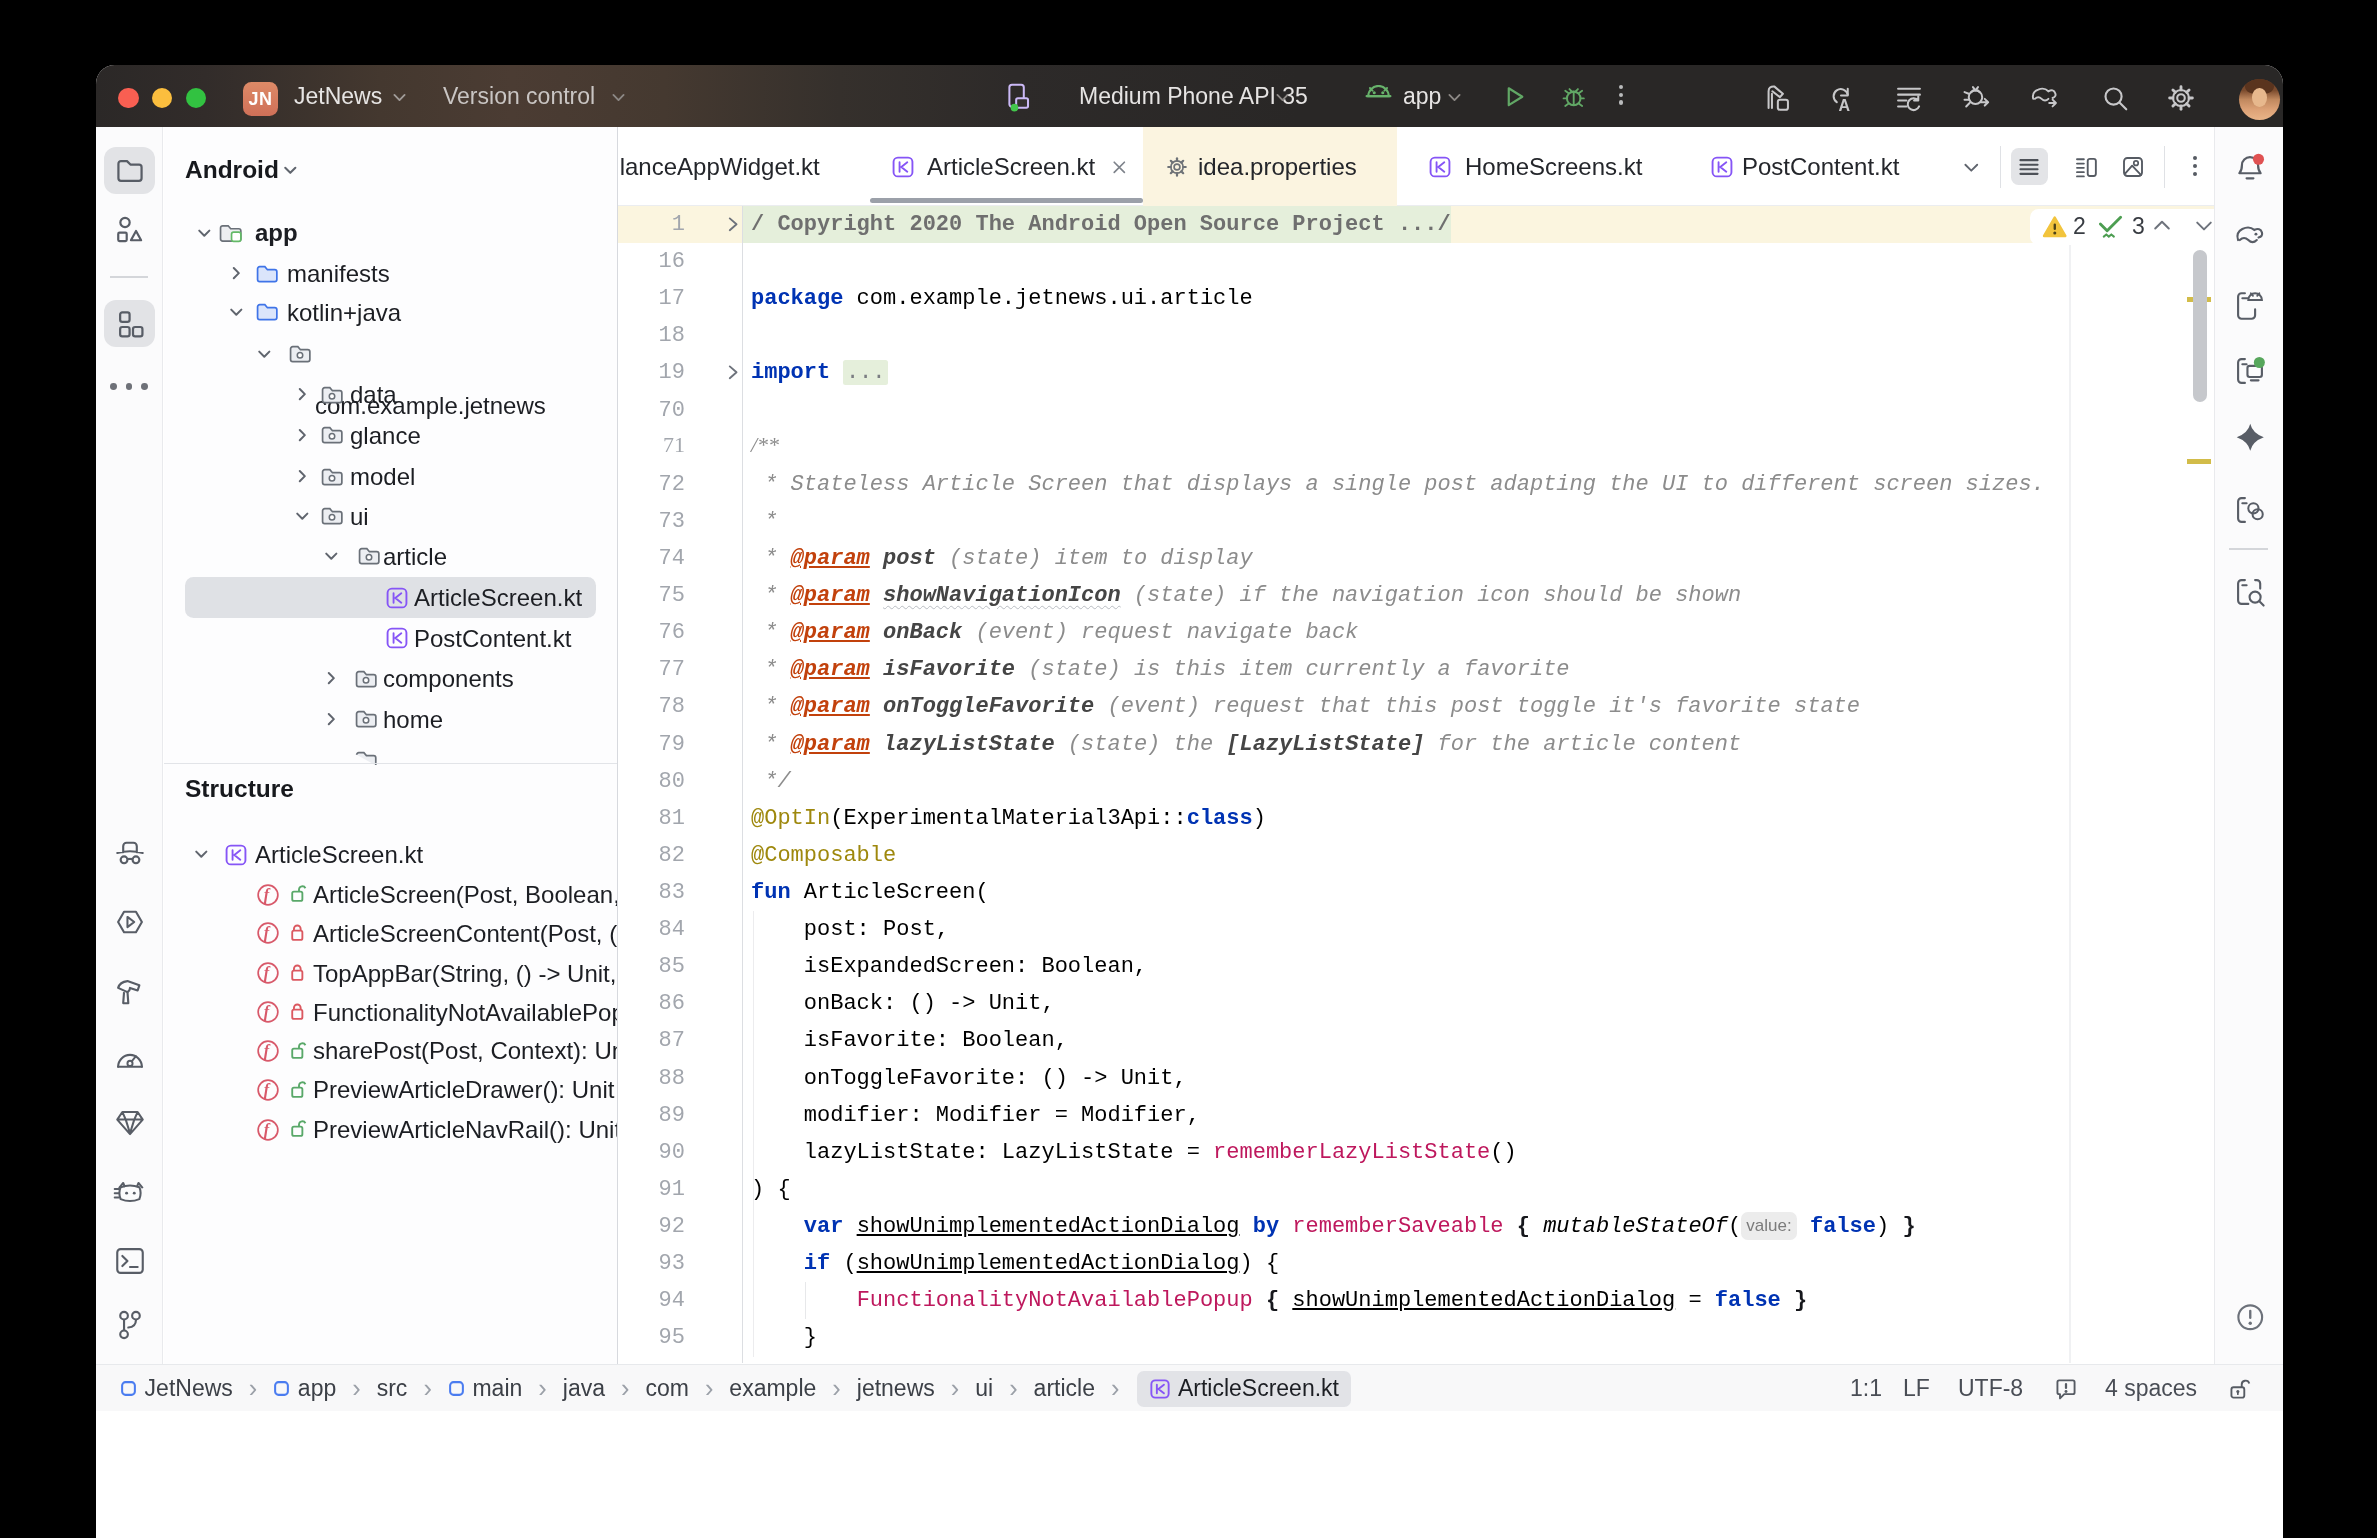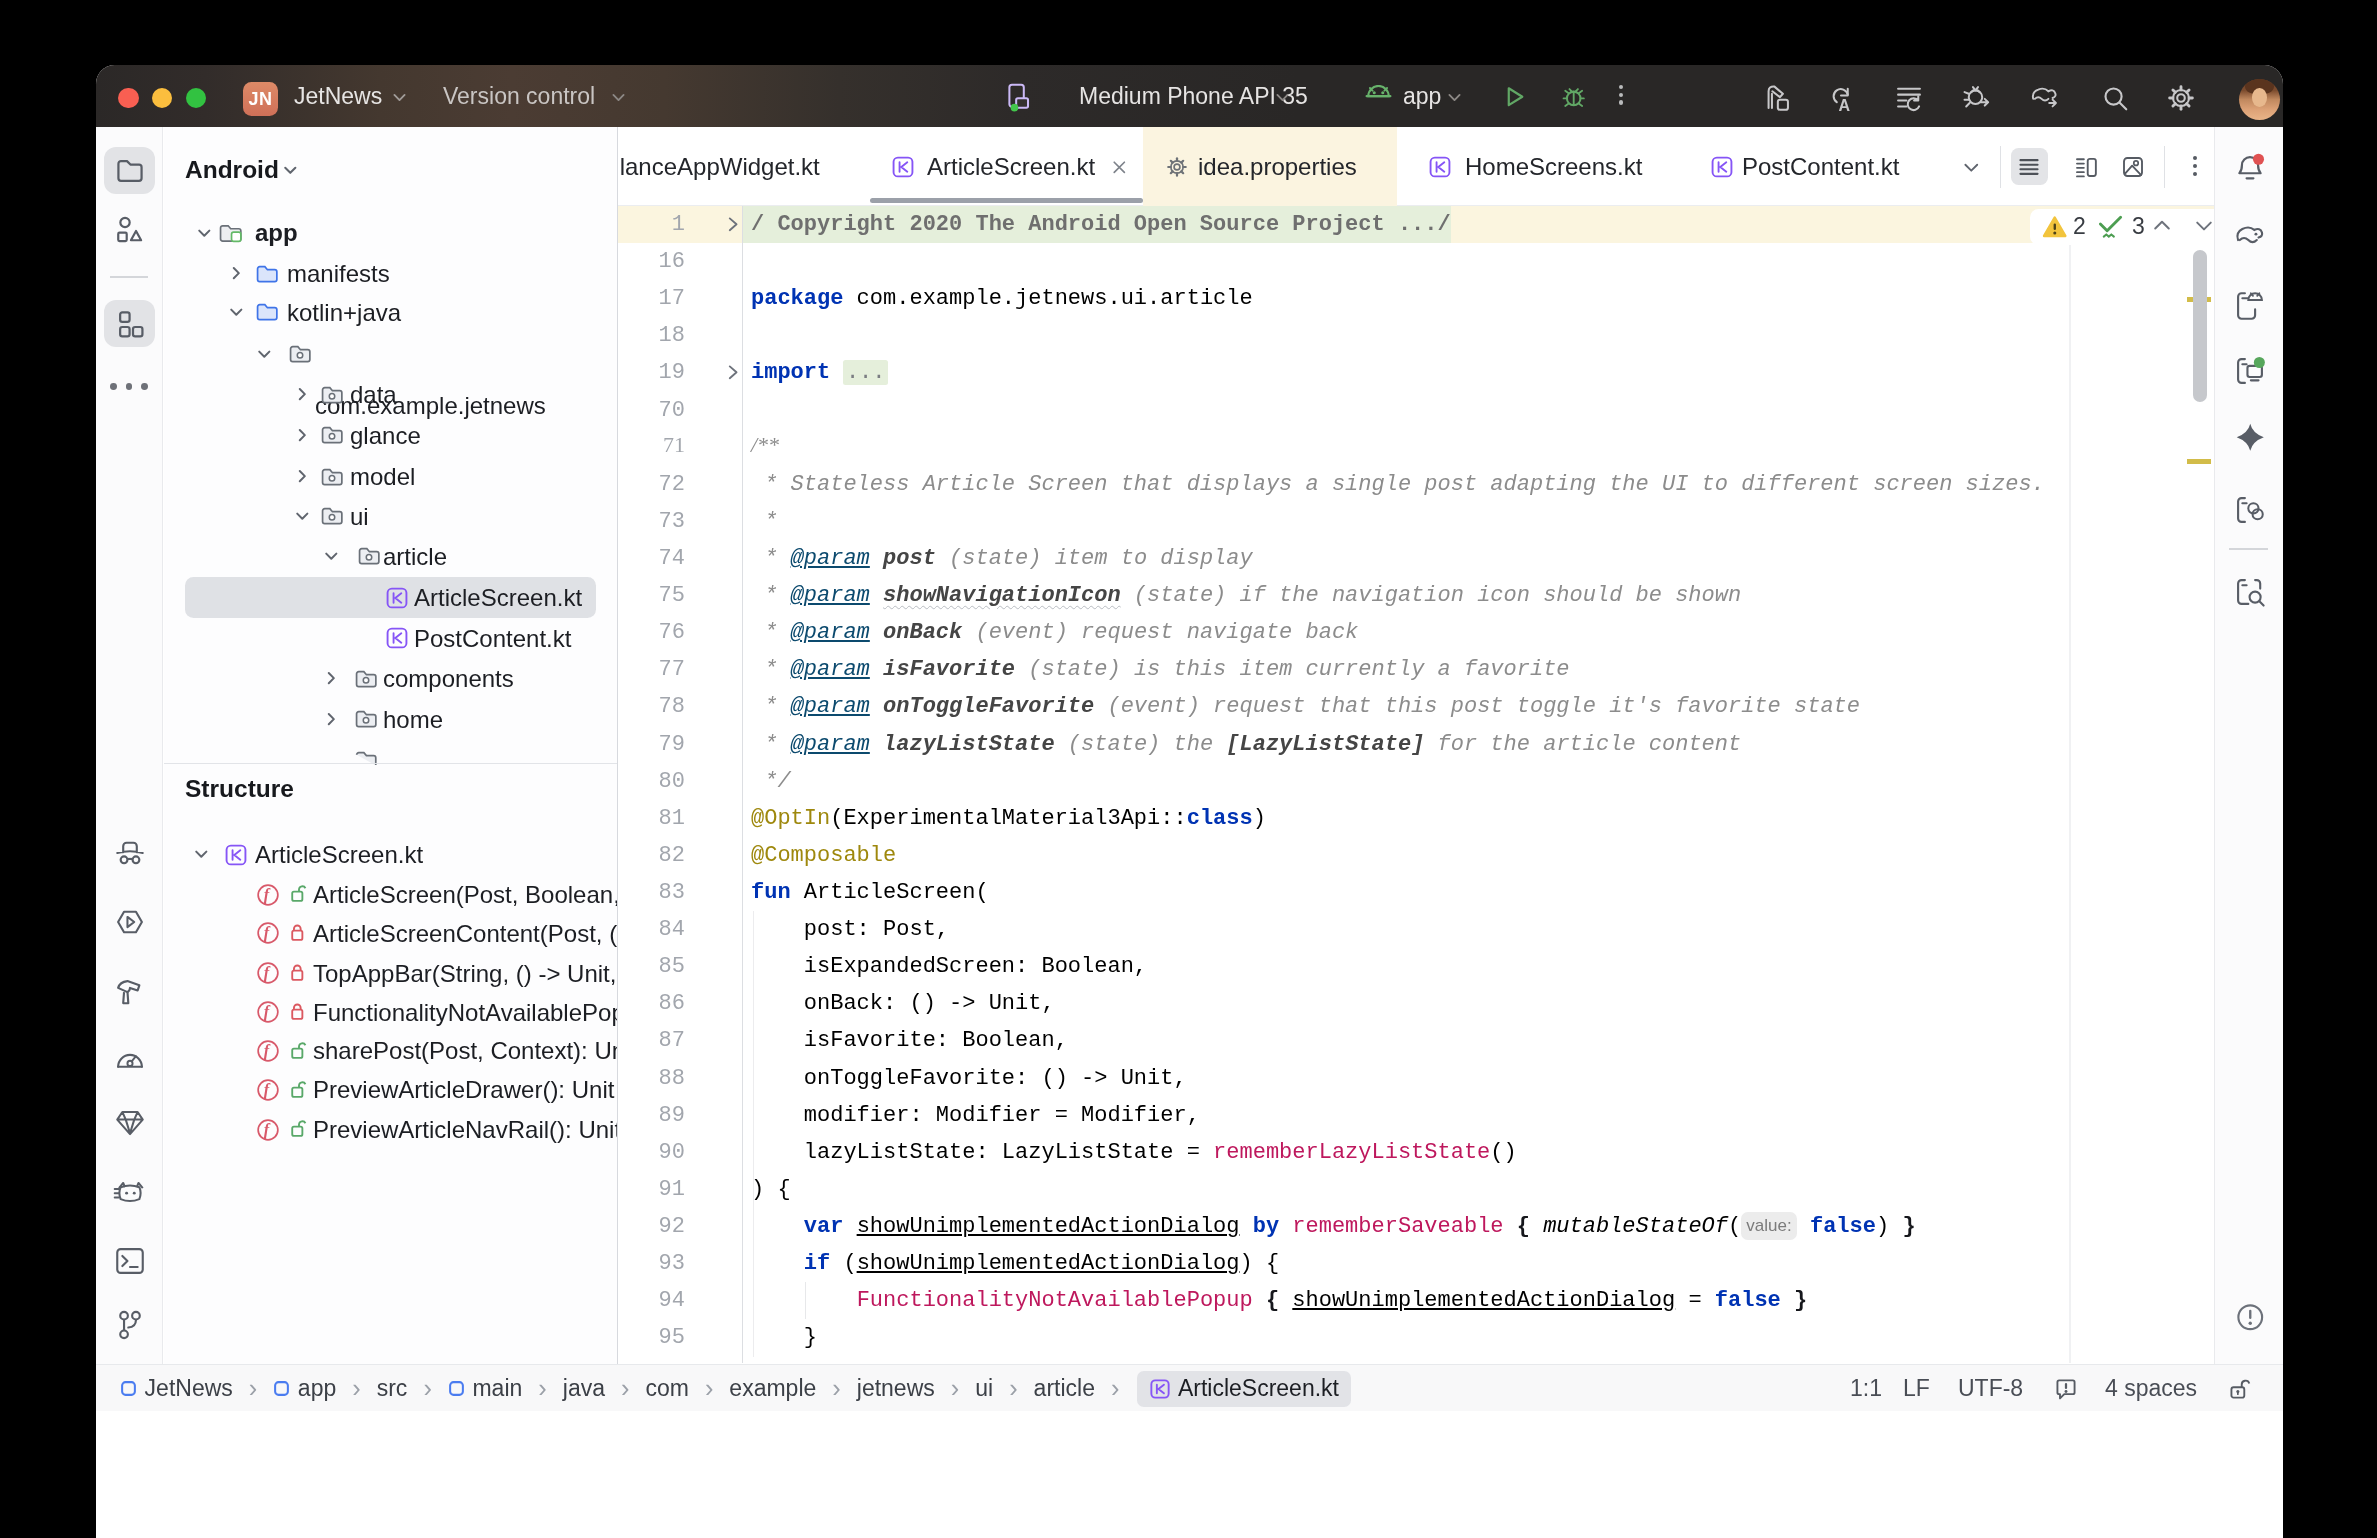--- a/index.html
+++ b/index.html
@@ -23,21 +23,21 @@
 #tabs{position:absolute;left:0;top:0;width:100%;height:79px;background:#fff;border-bottom:0.8px solid #ebedf0;}
 .tabtxt{position:absolute;top:0;height:79px;line-height:79px;font-size:24px;color:#24262b;white-space:nowrap;}
 #code{position:absolute;left:0;top:79px;width:100%;height:1158px;font-family:"Liberation Mono",monospace;font-size:22px;}
 .row{position:absolute;left:0;width:100%;height:37px;line-height:37px;}
 .num{position:absolute;left:0;top:0;width:67px;text-align:right;color:#a2a6ad;font-weight:400;}
 .src{position:absolute;left:133px;top:0;font-weight:400;color:#000;white-space:pre;}
 .kw{color:#0033b3;font-weight:700;}
 .ann{color:#9e880d;}
 .grn{color:#be185d;}
 .cmt{color:#8c8c8c;font-style:italic;font-weight:400;}
-.tag{color:#0c4a6e;font-weight:400;text-decoration:underline;}
+.tag{color:#c2410c;font-weight:700;text-decoration:underline;}
 .pnm{color:#454545;font-weight:700;}
 .und{text-decoration:underline;}
 .bb{font-weight:700;color:#16171c;}
 .pill{display:inline-block;background:#ececec;color:#7b7b7b;font-size:17px;border-radius:6.8px;padding:0 5.1px;font-weight:400;line-height:28px;vertical-align:0.8px;font-family:"Liberation Sans",sans-serif;}
 
 #rightstrip{position:absolute;left:2118px;top:62px;width:69px;height:1237px;background:#fbfbfc;border-left:0.8px solid #e9eaed;}
 
 #status{position:absolute;left:0;top:1299px;width:100%;height:47px;background:#f8f8f9;border-top:0.8px solid #e7e9ec;font-size:23px;color:#494d55;}
 .bc{display:inline-flex;align-items:center;color:#3c4047;}
 .bcsep{color:#9ba0a8;margin:0 16px;font-size:25.4px;}

